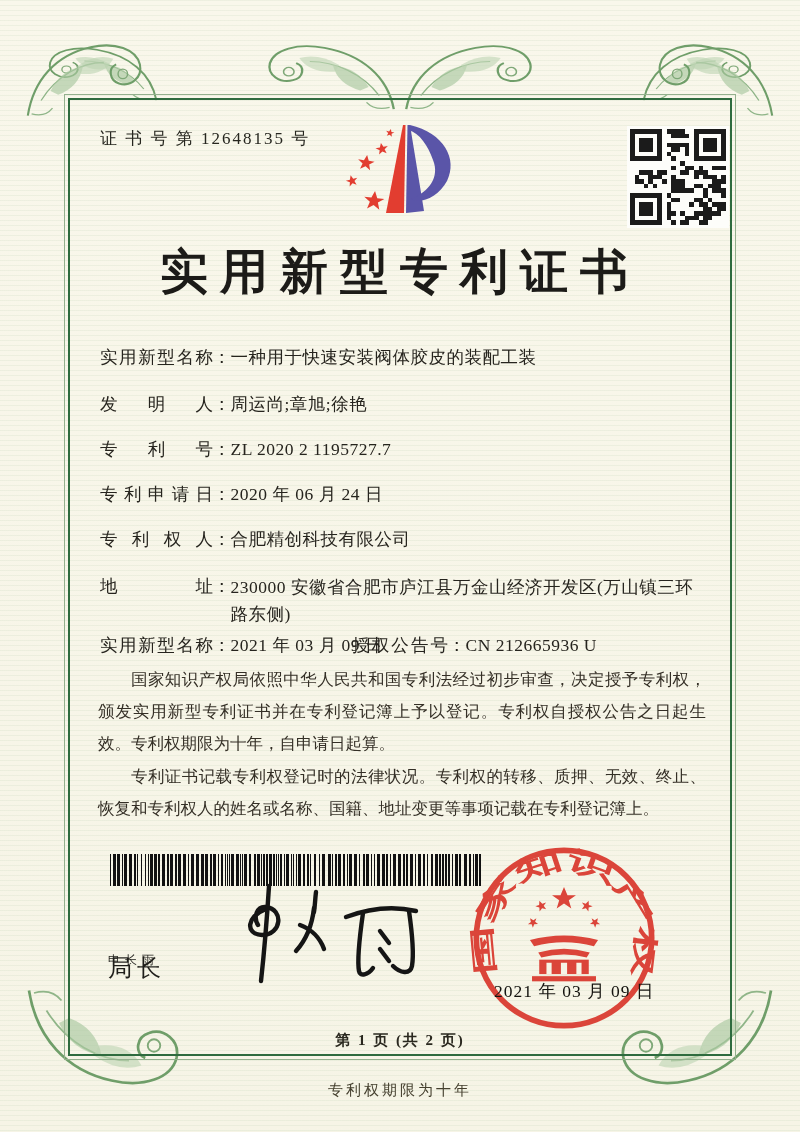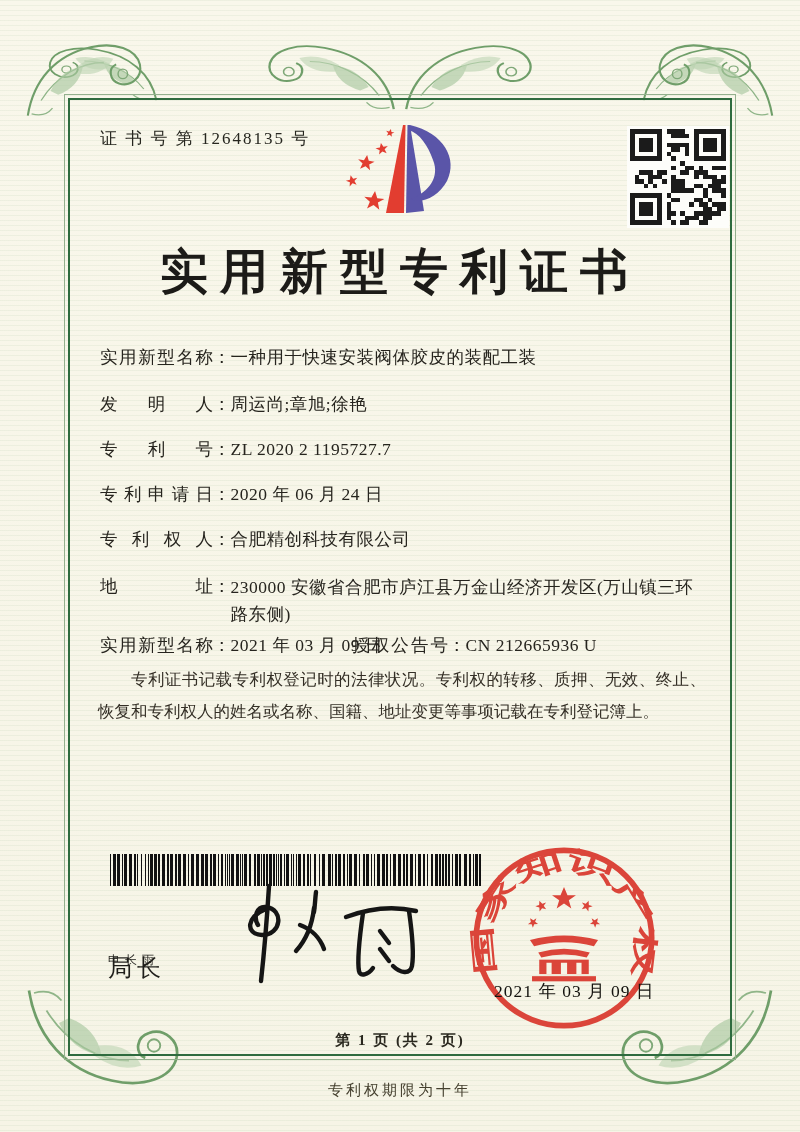--- a/index.html
+++ b/index.html
@@ -239,20 +239,21 @@
     <span class="flabel">地址</span><span>：</span><span class="fvalue">230000 安徽省合肥市庐江县万金山经济开发区(万山镇三环路东侧)</span>
   </div>
   <div class="frow" style="top:633px">
     <span class="flabel">实用新型名称</span><span>：</span><span class="fvalue">2021 年 03 月 09 日</span>
     <span class="pair2">
       <span class="flabel">授权公告号</span><span>：</span><span class="fvalue">CN 212665936 U</span>
     </span>
   </div>
 
   <div class="body-text">
+    <p>国家知识产权局依照中华人民共和国专利法经过初步审查，决定授予专利权，颁发实用新型专利证书并在专利登记簿上予以登记。专利权自授权公告之日起生效。专利权期限为十年，自申请日起算。</p>
     <p>专利证书记载专利权登记时的法律状况。专利权的转移、质押、无效、终止、恢复和专利权人的姓名或名称、国籍、地址变更等事项记载在专利登记簿上。</p>
   </div>
 
   <svg class="barcode" id="barcode-svg" viewBox="0 0 378 32" preserveAspectRatio="none" shape-rendering="crispEdges">
       <g fill="#111">
         <rect x="0" y="0" width="1" height="32"></rect>
         <rect x="3" y="0" width="3" height="32"></rect>
         <rect x="7" y="0" width="3" height="32"></rect>
         <rect x="12" y="0" width="1" height="32"></rect>
         <rect x="14" y="0" width="3" height="32"></rect>

